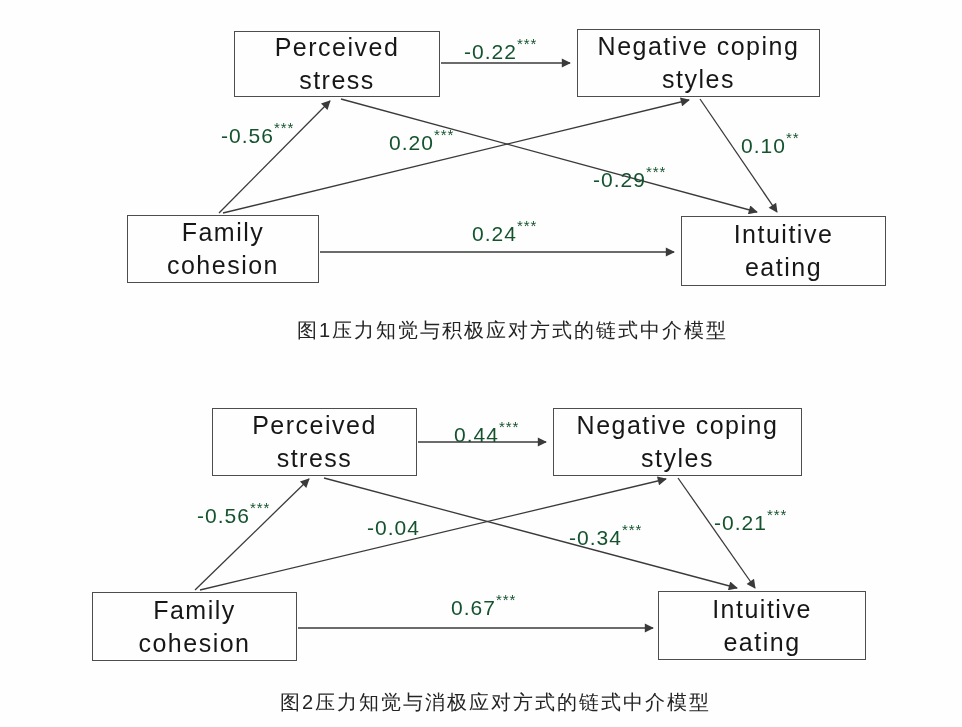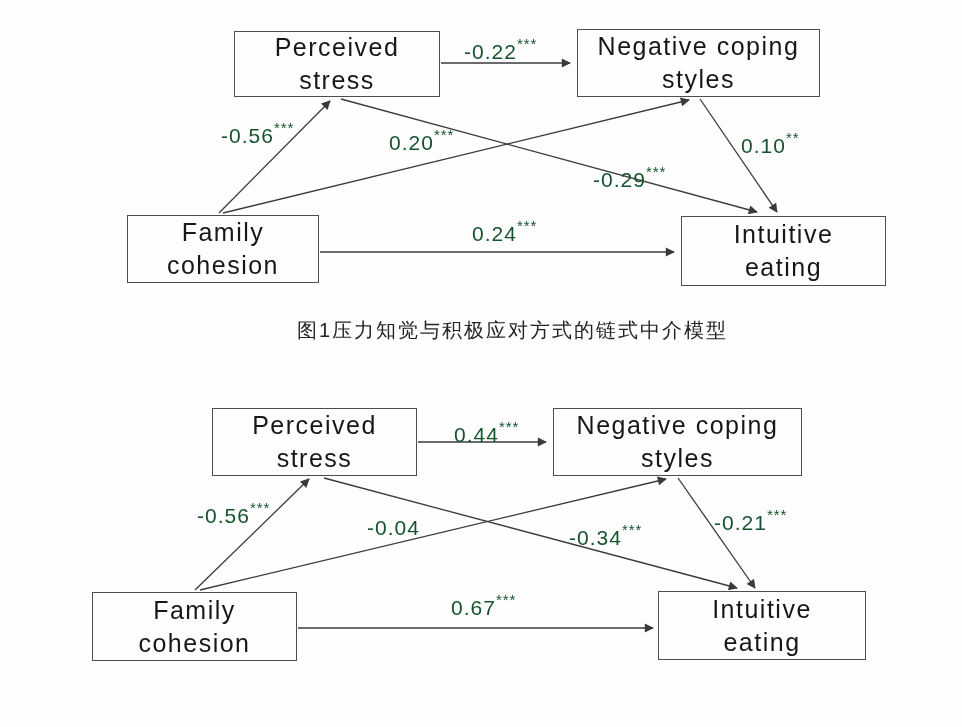--- a/index.html
+++ b/index.html
@@ -130,14 +130,15 @@
     <span>eating</span>
   </div>
 
   <span class="coef" style="left:454px;top:420px"><span>0.44</span><sup class="stars">***</sup></span>
   <span class="coef" style="left:197px;top:501px"><span>-0.56</span><sup class="stars">***</sup></span>
   <span class="coef" style="left:367px;top:513px"><span>-0.04</span><sup class="stars"></sup></span>
   <span class="coef" style="left:569px;top:523px"><span>-0.34</span><sup class="stars">***</sup></span>
   <span class="coef" style="left:714px;top:508px"><span>-0.21</span><sup class="stars">***</sup></span>
   <span class="coef" style="left:451px;top:593px"><span>0.67</span><sup class="stars">***</sup></span>
 
+  <div class="caption" style="left:280px;top:689px">图2压力知觉与消极应对方式的链式中介模型</div>
 
 </div>
 
 </body></html>

